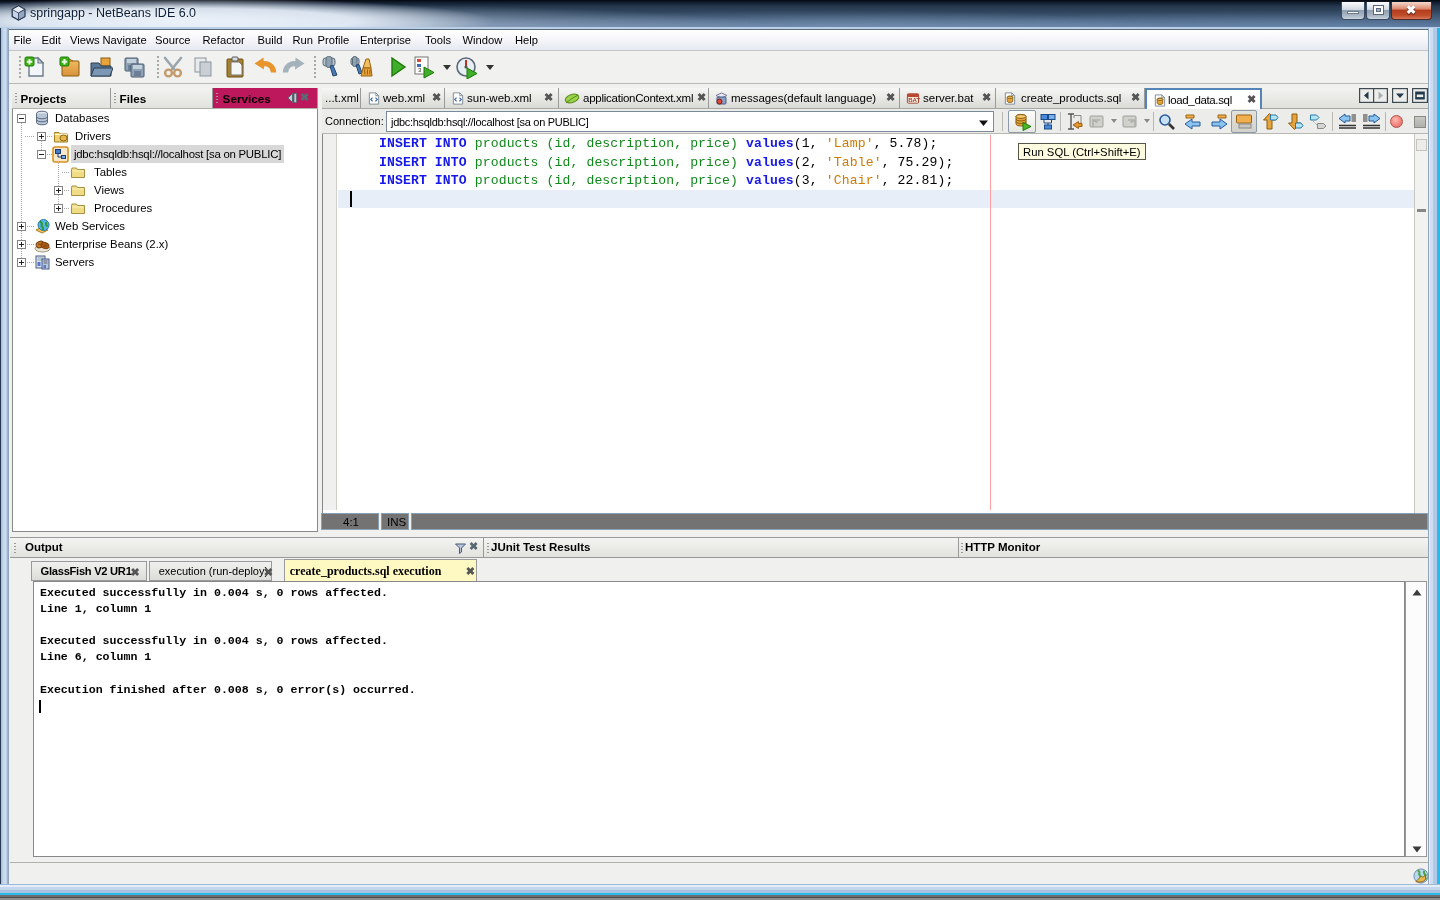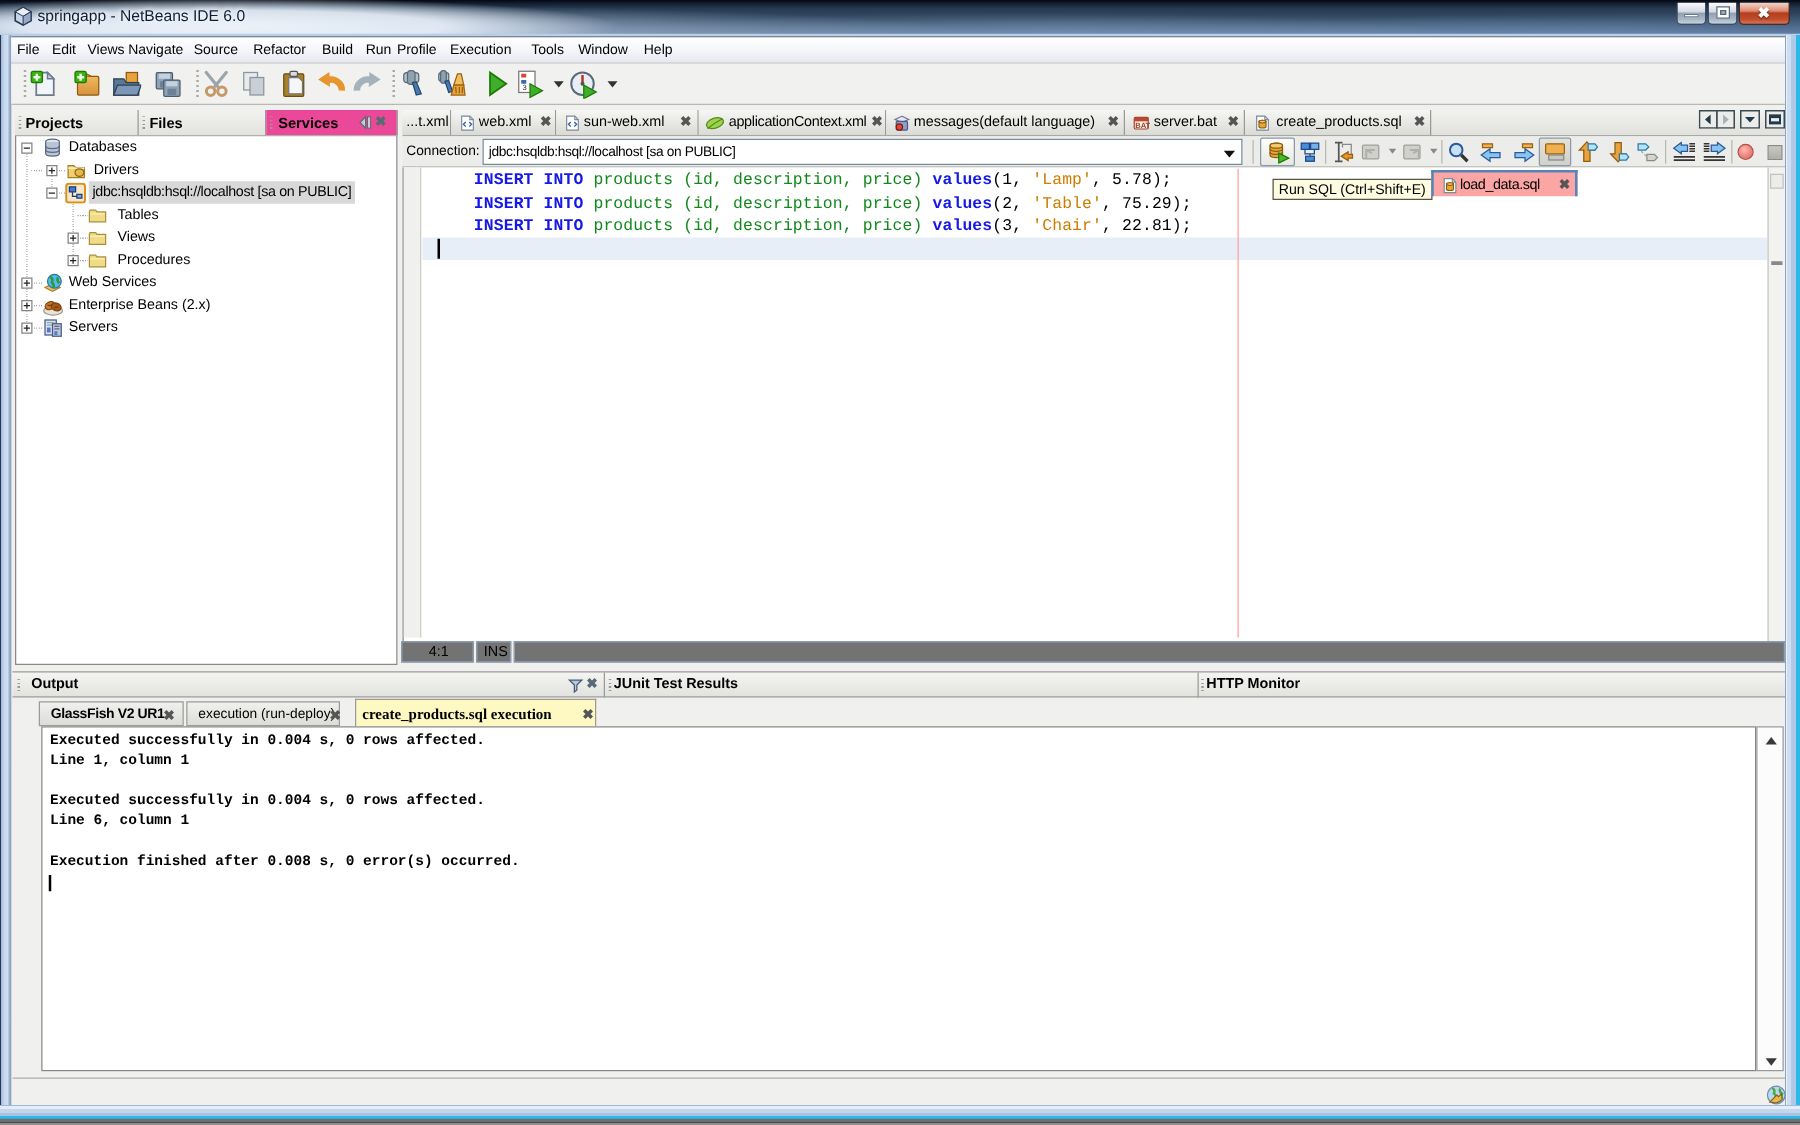--- a/index.html
+++ b/index.html
@@ -25,36 +25,36 @@
 
 #menubar { left:9px; top:30px; width:1419px; height:21px; background:linear-gradient(to bottom,#ffffff 0%,#f4f5f9 55%,#e6e8f1 100%); border-bottom:1px solid #c6c6c6; }
 #menubar span { position:absolute; top:4px; font-size:11.2px; color:#000; }
 
 #toolbar { left:9px; top:51px; width:1419px; height:33px; background:#f1f1ef; border-bottom:1px solid #b9b9b2; }
 .grip { position:absolute; top:5px; width:2px; height:22px; background-image:repeating-linear-gradient(to bottom,#aaaaa2 0,#aaaaa2 2px,transparent 2px,transparent 4px); }
 .tbi { position:absolute; top:4px; width:24px; height:24px; }
 
 #lpanel { left:12px; top:88px; width:306px; height:444px; background:#fff; border:1px solid #8a8a8a; }
 .ltab { position:absolute; height:20px; border-right:1px solid #9a9a9a; background:linear-gradient(to bottom,#f2f2f0 0%,#e2e2de 100%); font-weight:bold; font-size:11.7px; padding-top:4px; }
-.ltab.active { background:#ec4899;padding-left:22px; }
+.ltab.active { background:#be185d;padding-left:22px; }
 .ltabs-row { position:absolute; left:0; top:0; width:100%; height:21px; border-bottom:1px solid #b0b0aa; background:linear-gradient(to bottom,#f2f2f0 0%,#e2e2de 100%); }
 .tgrip { position:absolute; width:2px; height:11px; top:5px; background-image:repeating-linear-gradient(to bottom,#9a9a94 0,#9a9a94 1px,transparent 1px,transparent 3px); }
 
 .trow { position:absolute; height:18px; font-size:11.4px; color:#000; line-height:18px; white-space:nowrap; }
 .tsel { background:#d8d8d8; }
 .vguide { width:1px; background-image:repeating-linear-gradient(to bottom,#a8a8a8 0,#a8a8a8 1px,transparent 1px,transparent 2px); }
 .hguide { height:1px; background-image:repeating-linear-gradient(to right,#a8a8a8 0,#a8a8a8 1px,transparent 1px,transparent 2px); }
 .ebox { width:9px; height:9px; background:#fff; border:1px solid #848484; }
 .ebox i { position:absolute; left:1px; top:3px; width:5px; height:1px; background:#222; }
 .ebox.plus b { position:absolute; left:3px; top:1px; width:1px; height:5px; background:#222; }
 
 #etabs { left:322px; top:88px; width:1106px; height:21px; background:linear-gradient(to bottom,#f2f2f0 0%,#e0e0dc 100%); border-bottom:1px solid #a8a8a2; }
 .etab { position:absolute; top:88px; height:20px; background:linear-gradient(to bottom,#f6f6f4 0%,#dadad6 100%); border-right:1px solid #9a9a9a; font-size:11.5px; }
 .etab .tx { position:absolute; top:4px; }
-.etab.active { background:#fca5a5; border:2px solid #5585b8; border-bottom:none; height:21px; z-index:3;margin-top:48px; }
+.etab.active { background:#ffffff; border:2px solid #5585b8; border-bottom:none; height:21px; z-index:3; }
 .closex { position:absolute; top:3px; font-size:11px; color:#555; font-weight:bold; }
 
 #connrow { left:322px; top:109px; width:1106px; height:25px; background:#ececea; border-bottom:1px solid #b8b8b2; }
 
 #editor { left:322px; top:134px; width:1092px; height:379px; background:#fff; border-left:1px solid #888; }
 #gutter { left:323px; top:134px; width:14px; height:376px; background:#f0f0ee; border-right:1px solid #cfcfc7; }
 .eline { position:absolute; left:338px; width:1076px; height:17.9px; font-family:"Liberation Mono", monospace; font-size:13.1px; line-height:17.9px; white-space:pre; letter-spacing:0.12px;margin-left:29px; }
 .kw { color:#1518e6; font-weight:bold; }
 .gr { color:#11881b; }
 .orst { color:#ce7b00; }
@@ -122,21 +122,21 @@
 <div class="abs" id="menubar">
 <span style="left:4.5px">File</span>
     <span style="left:32.5px">Edit</span>
     <span style="left:61px">Views</span>
     <span style="left:93.5px">Navigate</span>
     <span style="left:146px">Source</span>
     <span style="left:193.5px">Refactor</span>
     <span style="left:248.5px">Build</span>
     <span style="left:283.5px">Run</span>
     <span style="left:308.5px">Profile</span>
-    <span style="left:351px">Execution</span>
+    <span style="left:351px">Enterprise</span>
     <span style="left:416px">Tools</span>
     <span style="left:453.5px">Window</span>
     <span style="left:506px">Help</span>
 </div>
 <div class="abs" id="toolbar">
 <div class="grip" style="left:10px"></div>
 <svg class="tbi" style="left:14px" viewBox="0 0 24 24">
       <path d="M6 3 L15 3 L20 8 L20 21 L6 21 Z" fill="#f2f6fa" stroke="#6b7b8a" stroke-width="1.4"></path>
       <path d="M15 3 L15 8 L20 8 Z" fill="#c8d4e0" stroke="#6b7b8a" stroke-width="1.2"></path>
       <rect x="2" y="2" width="9" height="9" rx="1.5" fill="#3db014" stroke="#1d7a06" stroke-width="1"></rect>

